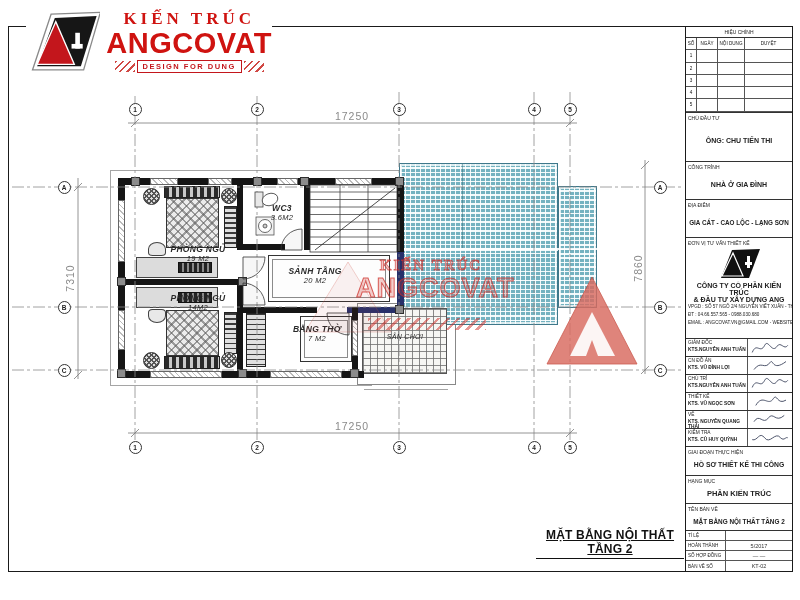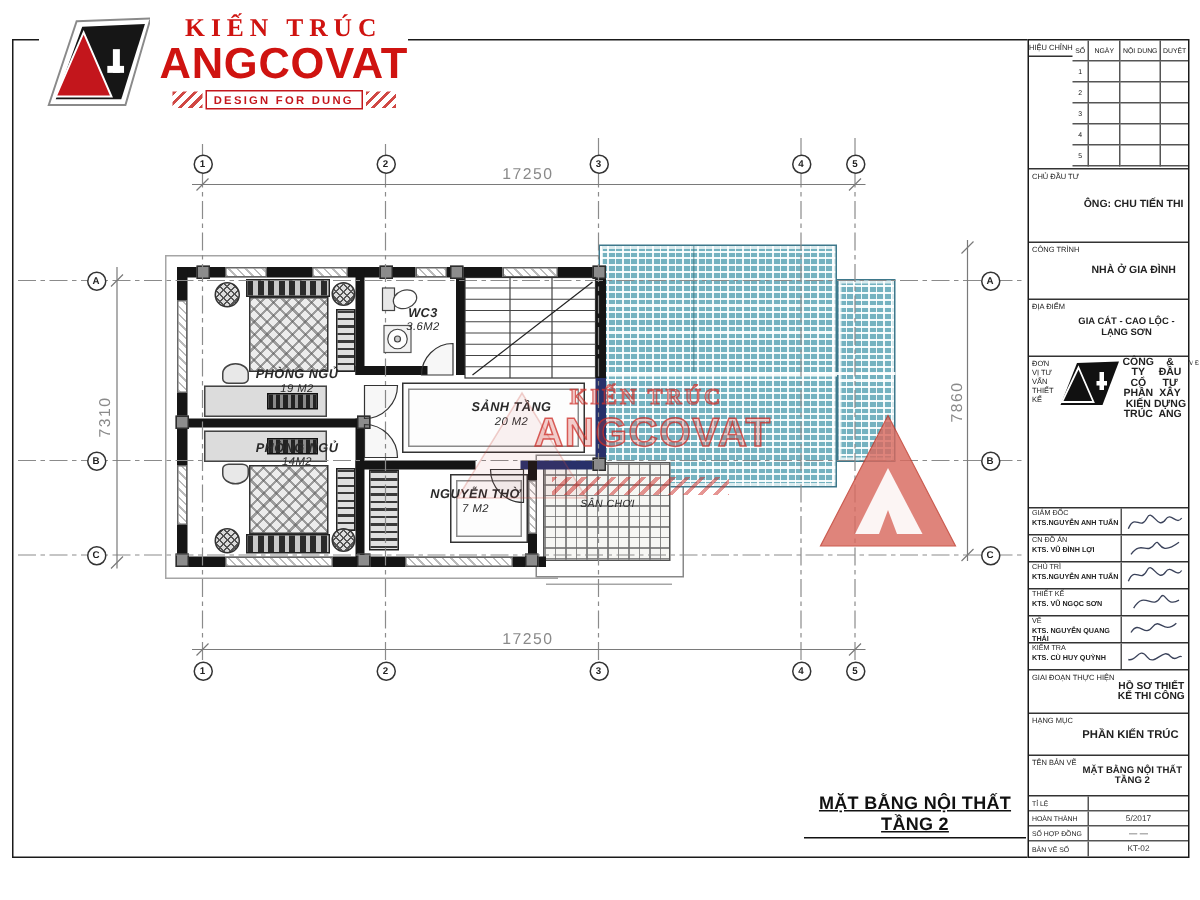--- a/index.html
+++ b/index.html
@@ -71,21 +71,21 @@
   .wm-t1{font-family:"Liberation Serif",serif;font-weight:700;font-size:15px;letter-spacing:2px;
          color:rgba(213,62,56,.28);-webkit-text-stroke:.8px rgba(205,45,40,.7);}
   .wm-t2{font-weight:800;font-size:27px;letter-spacing:1px;
          color:rgba(213,62,56,.25);-webkit-text-stroke:1px rgba(205,45,40,.75);}
   #wm-hatch{left:368px;top:318px;width:118px;height:12px;z-index:12;
          background:repeating-linear-gradient(135deg,rgba(205,45,40,.5) 0 2.5px,transparent 2.5px 7px);}
 
   
   #titleblock{left:685px;top:26px;width:108px;height:546px;border:1.5px solid #1a1a1a;background:#fff;
               box-sizing:border-box;display:flex;flex-direction:column;z-index:20;}
-  .tb-sec{border-bottom:1px solid #333;position:relative;box-sizing:border-box;display:flex;flex-direction:row;}
+  .tb-sec{border-bottom:1px solid #333;position:relative;box-sizing:border-box;display:flex;flex-direction:column;}
   .tb-label{font-size:5px;color:#222;padding:2px 0 0 2px;text-align:left;}
   .tb-value{flex:1;display:flex;align-items:center;justify-content:center;font-weight:700;text-align:center;}
   .rev-title{height:10px;border-bottom:1px solid #333;font-size:5px;display:flex;align-items:center;justify-content:center;}
   .rev-grid{flex:1;display:grid;grid-template-columns:11px 21px 27px 1fr;grid-auto-rows:1fr;}
   .rev-cell{border-right:1px solid #555;border-bottom:1px solid #555;font-size:4.6px;display:flex;align-items:center;justify-content:center;color:#111;}
   .rev-cell:nth-child(4n){border-right:none;}
   .signer{height:18px;border-bottom:1px solid #333;display:flex;box-sizing:border-box;}
   .signer-l{width:62px;border-right:1px solid #555;padding:1px 0 0 2px;box-sizing:border-box;}
   .signer-role{font-size:4.8px;}
   .signer-name{font-size:4.8px;font-weight:700;margin-top:2px;}
@@ -285,26 +285,26 @@
     <div class="room-area">19 M2</div>
   </div>
   <div class="abs room-label" style="left:158px;top:293px;width:80px">
     <div class="room-name">PHÒNG NGỦ</div>
     <div class="room-area">14M2</div>
   </div>
   <div class="abs room-label" style="left:252px;top:203px;width:60px">
     <div class="room-name">WC3</div>
     <div class="room-area">3.6M2</div>
   </div>
-  <div class="abs room-label" style="left:306px;top:266px;width:70px">
+  <div class="abs room-label" style="left:280px;top:266px;width:70px">
     <div class="room-name">SẢNH TẦNG</div>
     <div class="room-area">20 M2</div>
   </div>
   <div class="abs room-label" style="left:282px;top:324px;width:70px">
-    <div class="room-name">NGUYỄN THỜ</div>
+    <div class="room-name">BẰNG THỜ</div>
     <div class="room-area">7 M2</div>
   </div>
   <div class="abs room-label" style="left:370px;top:333px;width:70px">
     <div style="font-size:7px">SÂN CHƠI</div>
   </div>
 
   <div class="abs" id="plan-title">MẶT BẰNG NỘI THẤT TẦNG 2</div>
 
   <div class="abs" id="logo">
     <svg width="80" height="66" viewBox="0 0 80 66" style="position:static">

